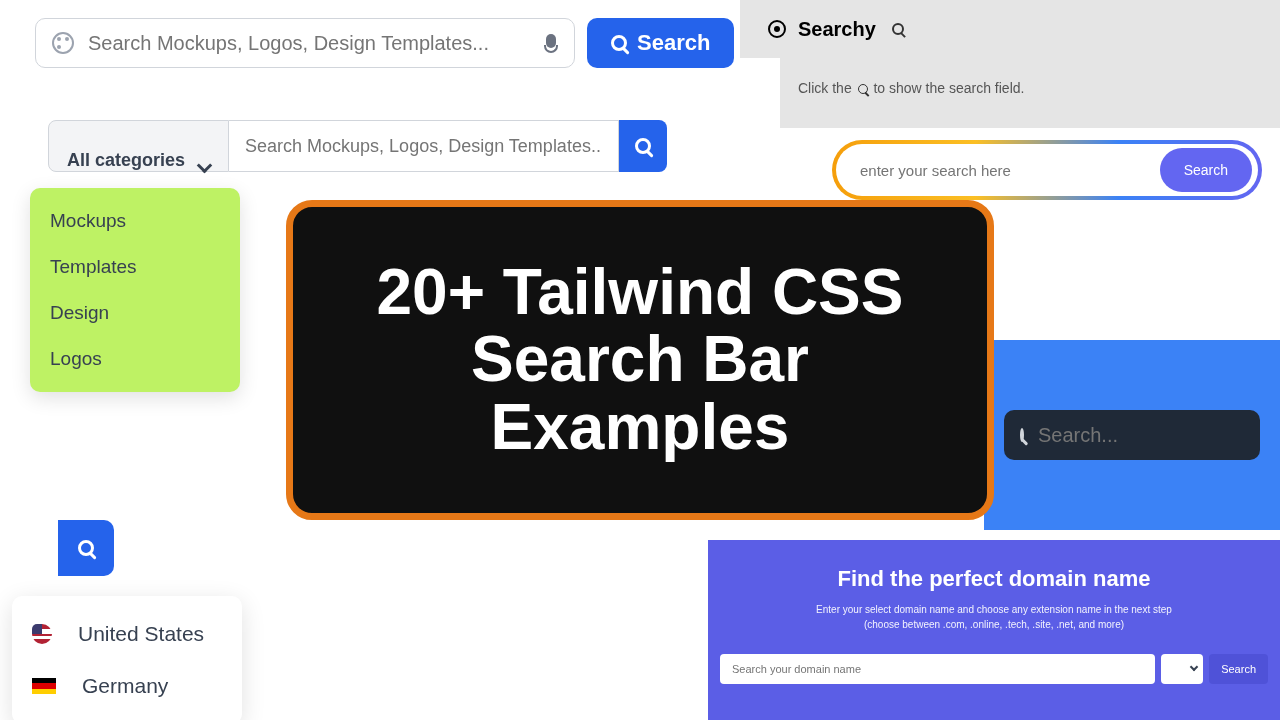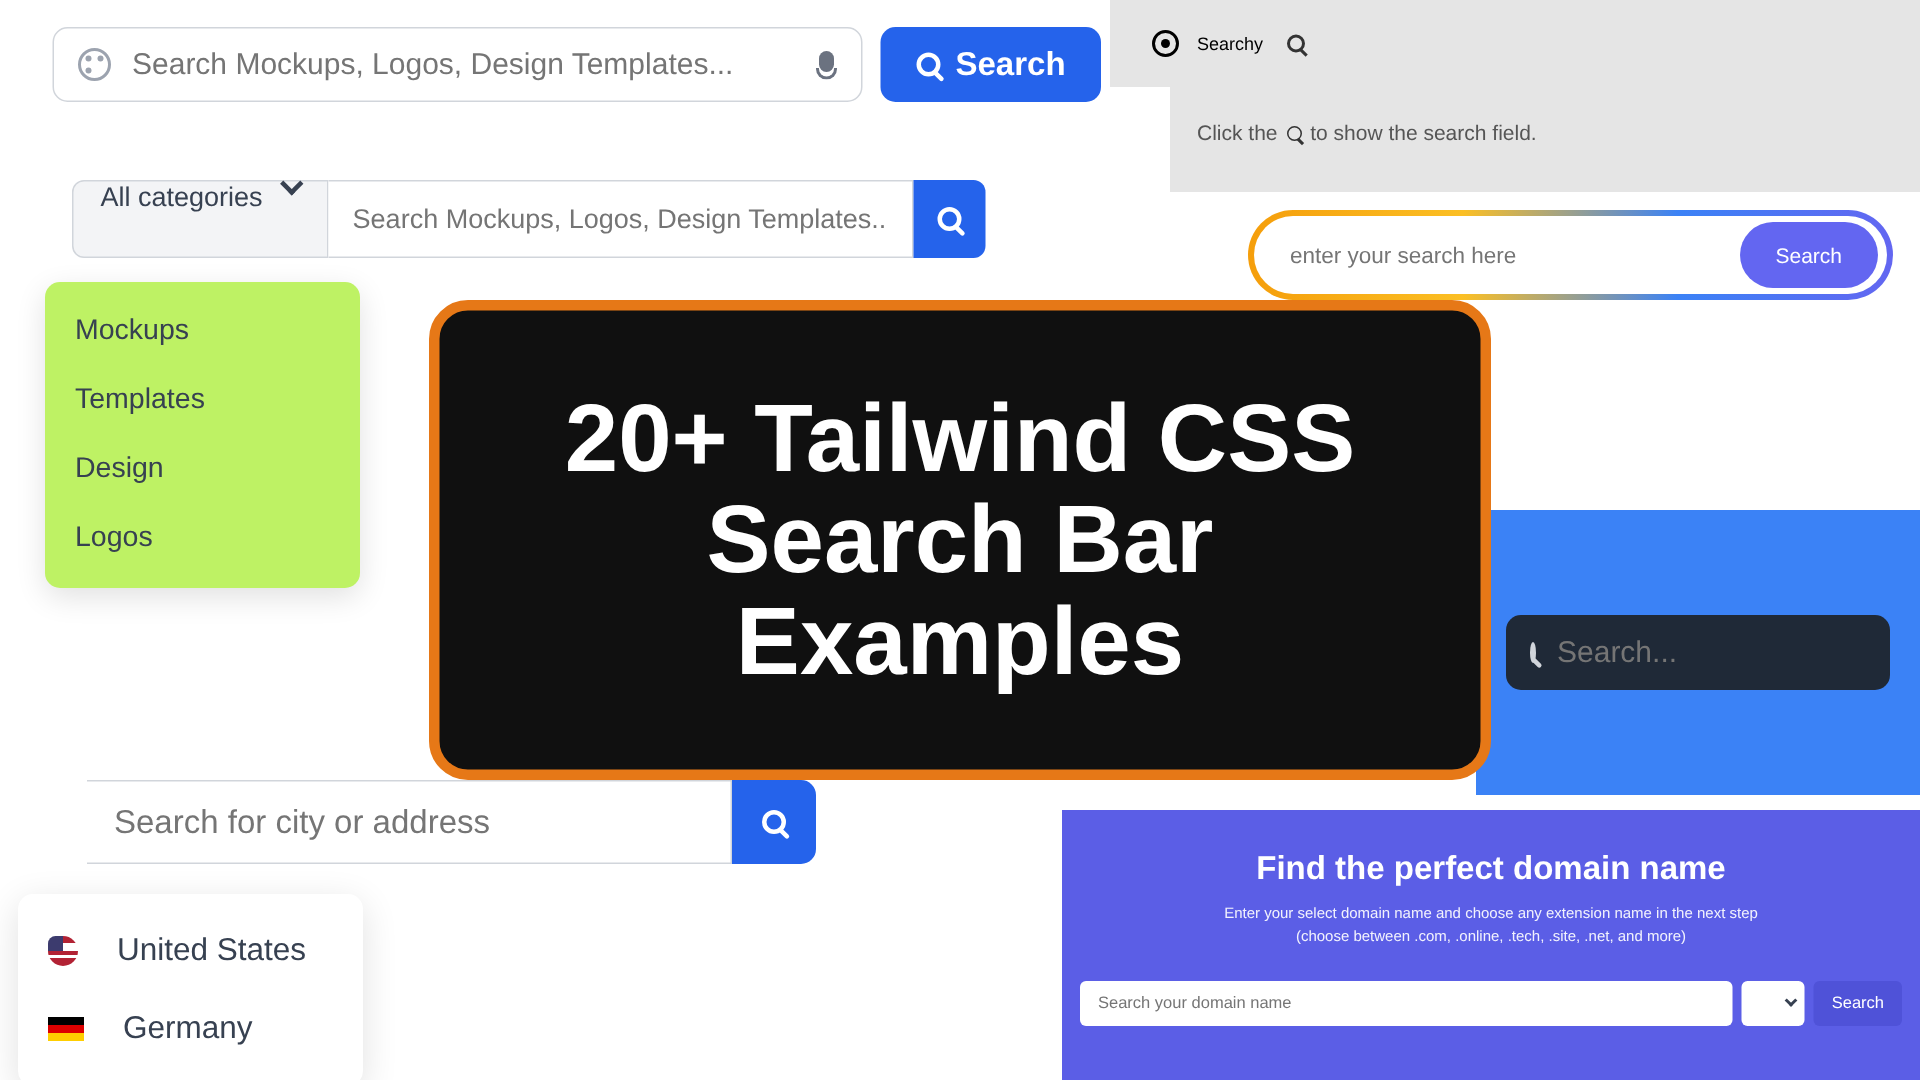--- a/index.html
+++ b/index.html
@@ -11,21 +11,21 @@
 .palette-icon::after { content: ""; position: absolute; width: 4px; height: 4px; background: #9ca3af; border-radius: 50%; top: 3px; left: 3px; box-shadow: 8px 0 #9ca3af, 0 8px #9ca3af; }
 .search-pill input { flex: 1; border: none; outline: none; font-size: 20px; color: #9ca3af; background: transparent; }
 .mic-icon { display: flex; flex-direction: column; align-items: center; }
 .mic-body { width: 10px; height: 14px; background: #6b7280; border-radius: 5px; }
 .mic-stand { width: 14px; height: 8px; border: 2px solid #6b7280; border-top: none; border-radius: 0 0 10px 10px; margin-top: -3px; }
 .btn-search-primary { background: #2563eb; color: #fff; border: none; border-radius: 10px; padding: 0 24px; height: 50px; font-size: 22px; font-weight: 600; display: flex; align-items: center; gap: 10px; cursor: pointer; }
 .search-glyph { width: 16px; height: 16px; border: 3px solid #fff; border-radius: 50%; position: relative; }
 .search-glyph::after { content: ""; position: absolute; width: 3px; height: 9px; background: #fff; bottom: -7px; right: -3px; transform: rotate(-45deg); border-radius: 2px; }
 
 .panel-dropdown { position: absolute; left: 48px; top: 120px; display: flex; }
-.dd-trigger { height: 52px; border: 1px solid #d1d5db; border-radius: 8px 0 0 8px; background: #f3f4f6; display: flex; align-items: flex-start; padding: 0 18px; gap: 14px; font-size: 18px; color: #374151; cursor: pointer; }
+.dd-trigger { height: 52px; border: 1px solid #d1d5db; border-radius: 8px 0 0 8px; background: #f3f4f6; display: flex; align-items: flex-end; padding: 0 18px; gap: 14px; font-size: 18px; color: #374151; cursor: pointer; font-weight: bold; }
 .chev { border: solid #374151; border-width: 0 3px 3px 0; padding: 4px; transform: rotate(45deg); margin-top: -4px; }
 .dd-input { width: 390px; height: 52px; border: 1px solid #d1d5db; border-left: none; padding: 0 16px; font-size: 18px; color: #9ca3af; background: #fff; outline: none; }
 .dd-search-btn { width: 48px; height: 52px; background: #2563eb; border: none; border-radius: 0 8px 8px 0; color: #fff; display: flex; align-items: center; justify-content: center; cursor: pointer; }
 
 .dd-list { position: absolute; left: 30px; top: 188px; width: 210px; background: #bef264; border-radius: 10px; box-shadow: 0 6px 20px rgba(0,0,0,0.12); padding: 10px 0; }
 .dd-item { padding: 12px 20px; font-size: 19px; color: #374151; cursor: pointer; }
 
 .panel-country { position: absolute; left: 58px; top: 520px; display: flex; }
 .country-trigger { height: 56px; border: 1px solid #d1d5db; border-radius: 10px 0 0 10px; display: flex; align-items: center; gap: 12px; padding: 0 18px; cursor: pointer; font-size: 22px; color: #374151; }
 .flag { width: 24px; height: 16px; background: linear-gradient(#b22234 8%, #fff 8% 16%, #b22234 16% 24%, #fff 24% 32%, #b22234 32% 40%, #fff 40% 48%, #b22234 48%); position: relative; }
@@ -34,21 +34,21 @@
 .country-btn { width: 56px; height: 56px; background: #2563eb; border: none; border-radius: 0 10px 10px 0; display: flex; align-items: center; justify-content: center; cursor: pointer; }
 .country-list { position: absolute; left: 12px; top: 596px; width: 230px; background: #fff; border-radius: 10px; box-shadow: 0 6px 24px rgba(0,0,0,0.12); padding: 12px 0; }
 .country-item { padding: 14px 20px; font-size: 21px; color: #374151; display: flex; align-items: center; gap: 26px; cursor: pointer; }
 .flag-de { width: 24px; height: 16px; background: linear-gradient(#000 33%, #dd0000 33% 66%, #ffce00 66%); }
 .flag-circle { width: 20px; height: 20px; border-radius: 50%; background: linear-gradient(#b22234 25%, #fff 25% 50%, #b22234 50% 62%, #fff 62% 75%, #b22234 75%); position: relative; }
 .flag-circle::before { content: ""; position: absolute; width: 10px; height: 10px; background: #3c3b6e; border-radius: 50% 0 0 0; }
 
 .searchy-header { position: absolute; right: 0; top: 0; width: 540px; height: 58px; background: #e5e5e5; display: flex; align-items: center; padding: 0 28px; gap: 12px; }
 .target-icon { width: 18px; height: 18px; border: 2px solid #000; border-radius: 50%; position: relative; }
 .target-icon::after { content: ""; position: absolute; width: 6px; height: 6px; background: #000; border-radius: 50%; top: 4px; left: 4px; }
-.searchy-title { font-weight: 400; font-size: 12px; }
+.searchy-title { font-weight: 700; font-size: 20px; }
 .small-search { width: 12px; height: 12px; border: 2px solid #333; border-radius: 50%; position: relative; margin-left: 4px; cursor: pointer; }
 .small-search::after { content: ""; position: absolute; width: 2px; height: 6px; background: #333; bottom: -5px; right: -2px; transform: rotate(-45deg); }
 
 .searchy-body { position: absolute; right: 0; top: 58px; width: 500px; height: 70px; background: #e5e5e5; padding: 22px 0 0 18px; font-size: 14px; color: #555; }
 .inline-search { display: inline-block; width: 10px; height: 10px; border: 1.5px solid #333; border-radius: 50%; position: relative; vertical-align: middle; margin: 0 2px; }
 .inline-search::after { content: ""; position: absolute; width: 1.5px; height: 5px; background: #333; bottom: -4px; right: -1px; transform: rotate(-45deg); }
 
 .gradient-wrap { position: absolute; right: 18px; top: 140px; width: 430px; height: 60px; padding: 4px; background: linear-gradient(90deg, #f59e0b, #fbbf24, #3b82f6, #6366f1); border-radius: 32px; display: flex; }
 .gradient-inner { flex: 1; background: #fff; border-radius: 28px; display: flex; align-items: center; padding: 0 6px 0 24px; }
 .gradient-inner input { flex: 1; border: none; outline: none; font-size: 15px; color: #0f172a; }
@@ -100,21 +100,20 @@
   </button>
 </div>
 <div class="dd-list">
   <div class="dd-item">Mockups</div>
   <div class="dd-item">Templates</div>
   <div class="dd-item">Design</div>
   <div class="dd-item">Logos</div>
 </div>
 
 <div class="panel-country">
-  <input class="country-input" placeholder="Search for city or address" style="">
   <button class="country-btn">
     <span class="search-glyph"></span>
   </button>
 </div>
 <div class="country-list">
   <div class="country-item">
     <span class="flag-circle"></span>
     <span>United States</span>
   </div>
   <div class="country-item">

